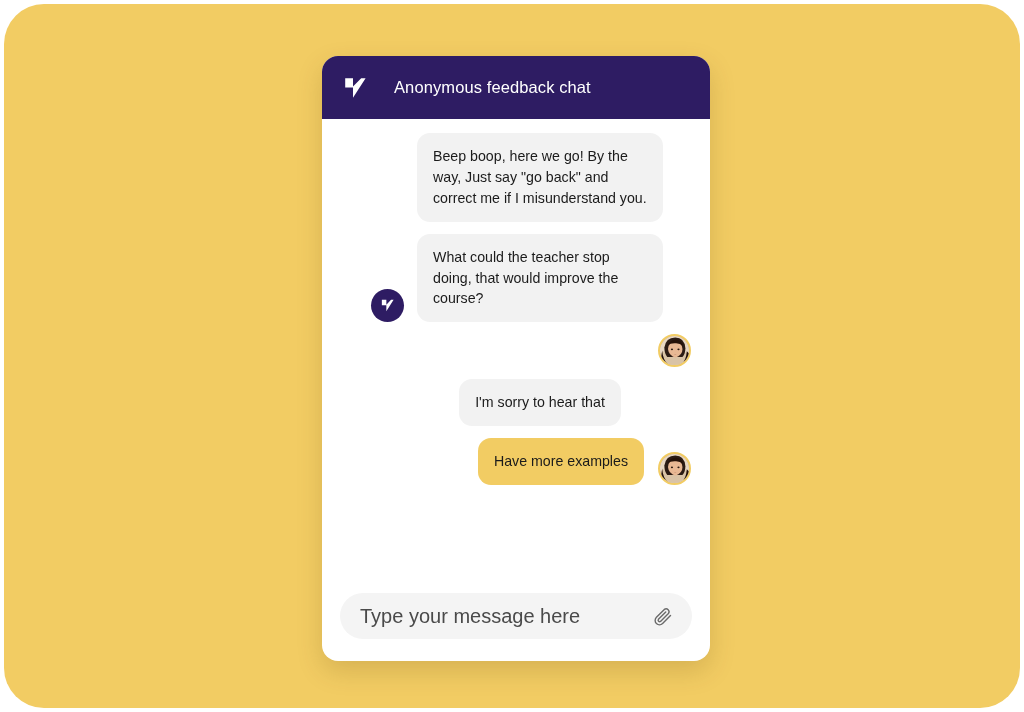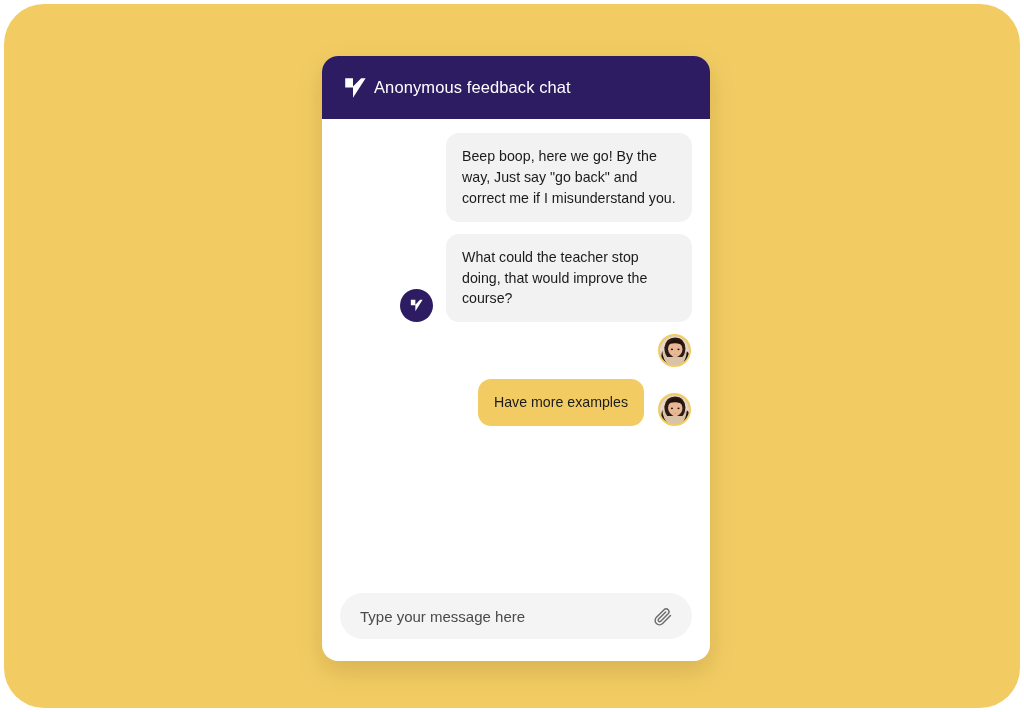--- a/index.html
+++ b/index.html
@@ -43,21 +43,21 @@
 
   
   .chat-header {
     height: 63px;
     flex: 0 0 63px;
     background: #2E1C63;
     display: flex;
     align-items: center;
     padding: 0 20px;
     box-sizing: border-box;
-    gap: 6px;
+    gap: 26px;
   }
   .brand-mark {
     width: 26px;
     height: 26px;
     flex: 0 0 26px;
     display: block;
   }
   .chat-header-title {
     color: #ffffff;
     font-size: 16.5px;
@@ -74,21 +74,21 @@
     display: flex;
     flex-direction: column;
     overflow: hidden;
   }
 
   .msg-row {
     display: flex;
     align-items: flex-end;
     margin-bottom: 12px;
   }
-  .msg-row.bot   { justify-content: flex-end; }
+  .msg-row.bot   { justify-content: center; }
   .msg-row.user  { justify-content: flex-end; }
 
   .avatar-slot {
     width: 36px;
     flex: 0 0 36px;
     display: flex;
     align-items: flex-end;
     justify-content: center;
   }
   .avatar-slot.left  { margin-right: 12px; }
@@ -142,21 +142,21 @@
     align-items: center;
     padding: 0 18px 0 20px;
     box-sizing: border-box;
   }
   .composer-input {
     flex: 1 1 auto;
     border: none;
     outline: none;
     background: transparent;
     font-family: "Liberation Sans", sans-serif;
-    font-size: 15px;
+    font-size: 20px;
     color: #3C3C3C;
     padding: 0;
   }
   .composer-input::placeholder { color: #4A4A4A; opacity: 1; }
   .attach-btn {
     width: 22px;
     height: 22px;
     flex: 0 0 22px;
     border: none;
     background: transparent;
@@ -214,20 +214,24 @@
               <path d="M3 20 Q4 34 12 40 L0 40 Z" fill="#241109"></path>
               <path d="M37 21 Q36 34 29 40 L40 40 L40 24 Z" fill="#241109"></path>
               <ellipse cx="16.5" cy="18.5" rx="1.5" ry="1.1" fill="#2B1B14"></ellipse>
               <ellipse cx="25.5" cy="18.5" rx="1.5" ry="1.1" fill="#2B1B14"></ellipse>
               <path d="M17 24 Q21 27 25 24 Q21 26.5 17 24 Z" fill="#8A4B3C"></path>
             </svg>
           </div>
         </div>
       </div>
 
+      <div class="msg-row bot">
+        <div class="avatar-slot left"></div>
+        <div class="bubble gray">I'm sorry to hear that</div>
+      </div>
 
 
       <div class="msg-row user">
         <div class="bubble yellow">Have more examples</div>
         <div class="avatar-slot right">
           <div class="user-avatar">
             <svg viewBox="0 0 40 40" xmlns="http://www.w3.org/2000/svg" aria-hidden="true">
               <rect width="40" height="40" fill="#E8D7C3"></rect>
               <path d="M0 26 Q8 16 20 17 Q33 18 40 27 L40 40 L0 40 Z" fill="#D9C3A6"></path>
               <path d="M6 16 Q8 2 21 2 Q34 2 35 17 Q35 25 31 29 L10 29 Q6 24 6 16 Z" fill="#2B1B14"></path>

